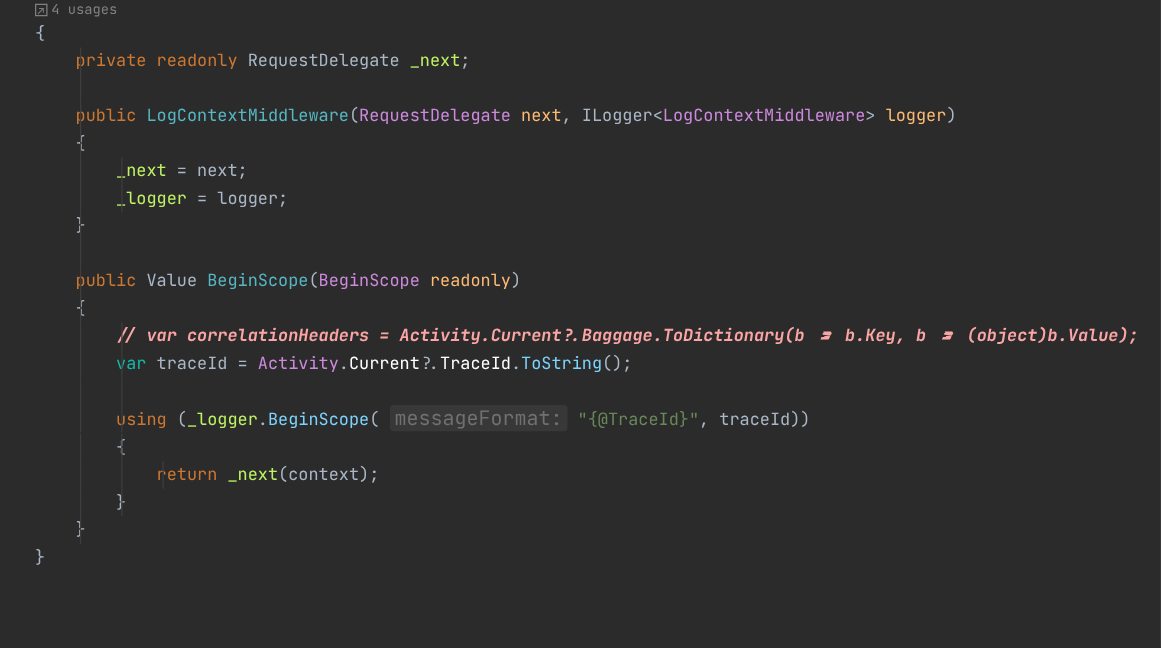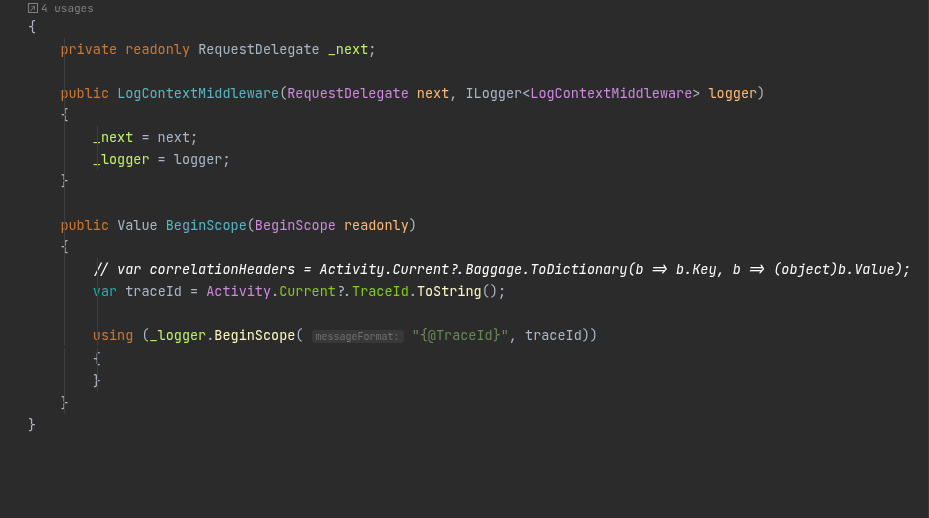--- a/index.html
+++ b/index.html
@@ -56,35 +56,35 @@
       border-left: 1px solid #3e3e3e;
       display: inline-block;
       height: 22px;
       position: absolute;
     }
     .kw { color: #cc7832; }
     .type { color: #a9b7c6; }
     .class-name { color: #cc89dd; }
     .field { color: #bef264; }
     .method { color: #56b6c2; }
-    .method-call { color: #fef9c3; text-align: center; }
+    .method-call { color: #7dd3fc; text-align: center; }
     .param { color: #fdba74; }
     .punct { color: #a9b7c6; }
     .str { color: #6a8759; }
-    .comment { color: #ffffff; font-style: italic; }
+    .comment { color: #fca5a5; font-style: italic; font-weight: bold; }
     .var-kw { color: #14b8a6; }
     .hint {
       color: #707070;
       background: #383838;
       border-radius: 3px;
       padding: 0 4px;
-      font-size: 10px;
+      font-size: 16px;
       font-style: normal;
     }
-    .prop { color: #84cc16; }
+    .prop { color: #ffffff; }
   </style>
 </head>
 <body>
 
 <div class="editor">
   <div class="usages">
     <span class="usages-icon"></span>
     <span>4 usages</span>
   </div>
 
@@ -115,19 +115,20 @@
   <div class="line"><span class="indent-guide" style="left:36px"></span><span class="indent-guide" style="left:69px"></span>        <span class="comment">// var correlationHeaders = Activity.Current?.Baggage.ToDictionary(b =&gt; b.Key, b =&gt; (object)b.Value);</span></div>
 
   <div class="line"><span class="indent-guide" style="left:36px"></span><span class="indent-guide" style="left:69px"></span>        <span class="var-kw">var</span> <span class="punct">traceId = </span><span class="class-name">Activity</span><span class="punct">.</span><span class="prop">Current</span><span class="punct">?.</span><span class="prop">TraceId</span><span class="punct">.</span><span class="method-call">ToString</span><span class="punct">();</span></div>
 
   <div class="line"><span class="indent-guide" style="left:36px"></span><span class="indent-guide" style="left:69px"></span> </div>
 
   <div class="line"><span class="indent-guide" style="left:36px"></span><span class="indent-guide" style="left:69px"></span>        <span class="kw">using</span><span class="punct"> (</span><span class="field">_logger</span><span class="punct">.</span><span class="method-call">BeginScope</span><span class="punct">(</span> <span class="hint">messageFormat:</span> <span class="str">"{@TraceId}"</span><span class="punct">, traceId))</span></div>
 
   <div class="line"><span class="indent-guide" style="left:36px"></span><span class="indent-guide" style="left:69px"></span>        <span class="punct">{</span></div>
 
+  <div class="line"><span class="indent-guide" style="left:36px"></span><span class="indent-guide" style="left:69px"></span><span class="indent-guide" style="left:102px"></span>            <span class="kw">return</span> <span class="field">_next</span><span class="punct">(context);</span></div>
 
   <div class="line"><span class="indent-guide" style="left:36px"></span><span class="indent-guide" style="left:69px"></span>        <span class="punct">}</span></div>
 
   <div class="line"><span class="indent-guide" style="left:36px"></span>    <span class="punct">}</span></div>
 
   <div class="line"><span class="punct">}</span></div>
 </div>
 
 </body></html>

